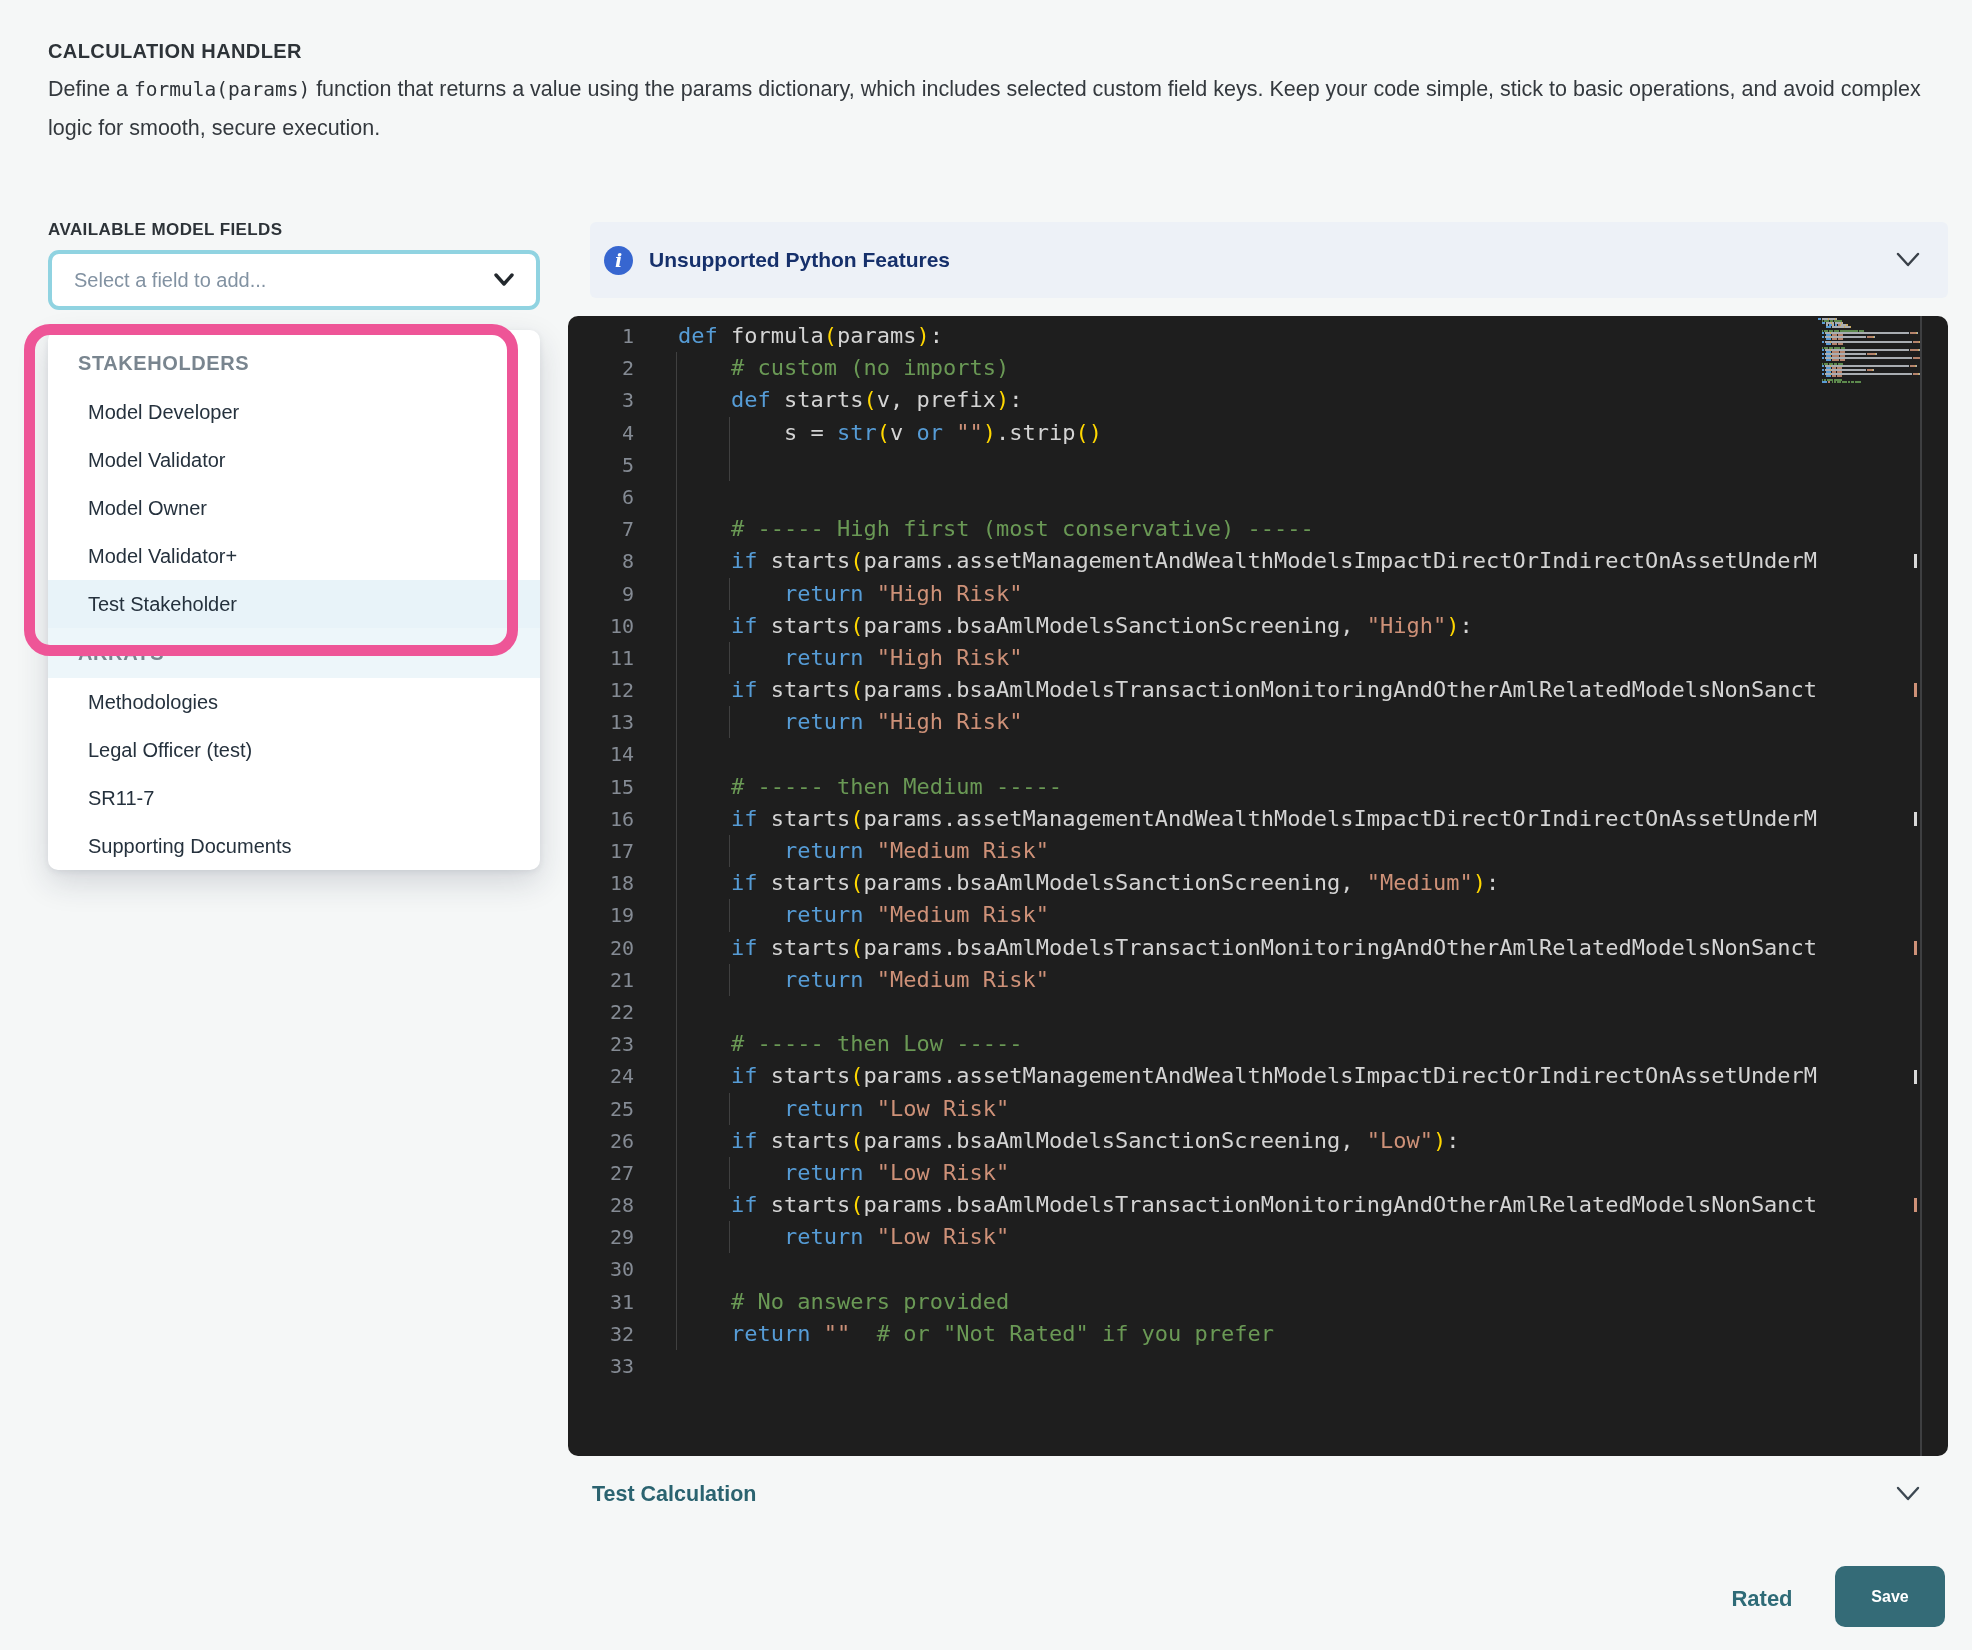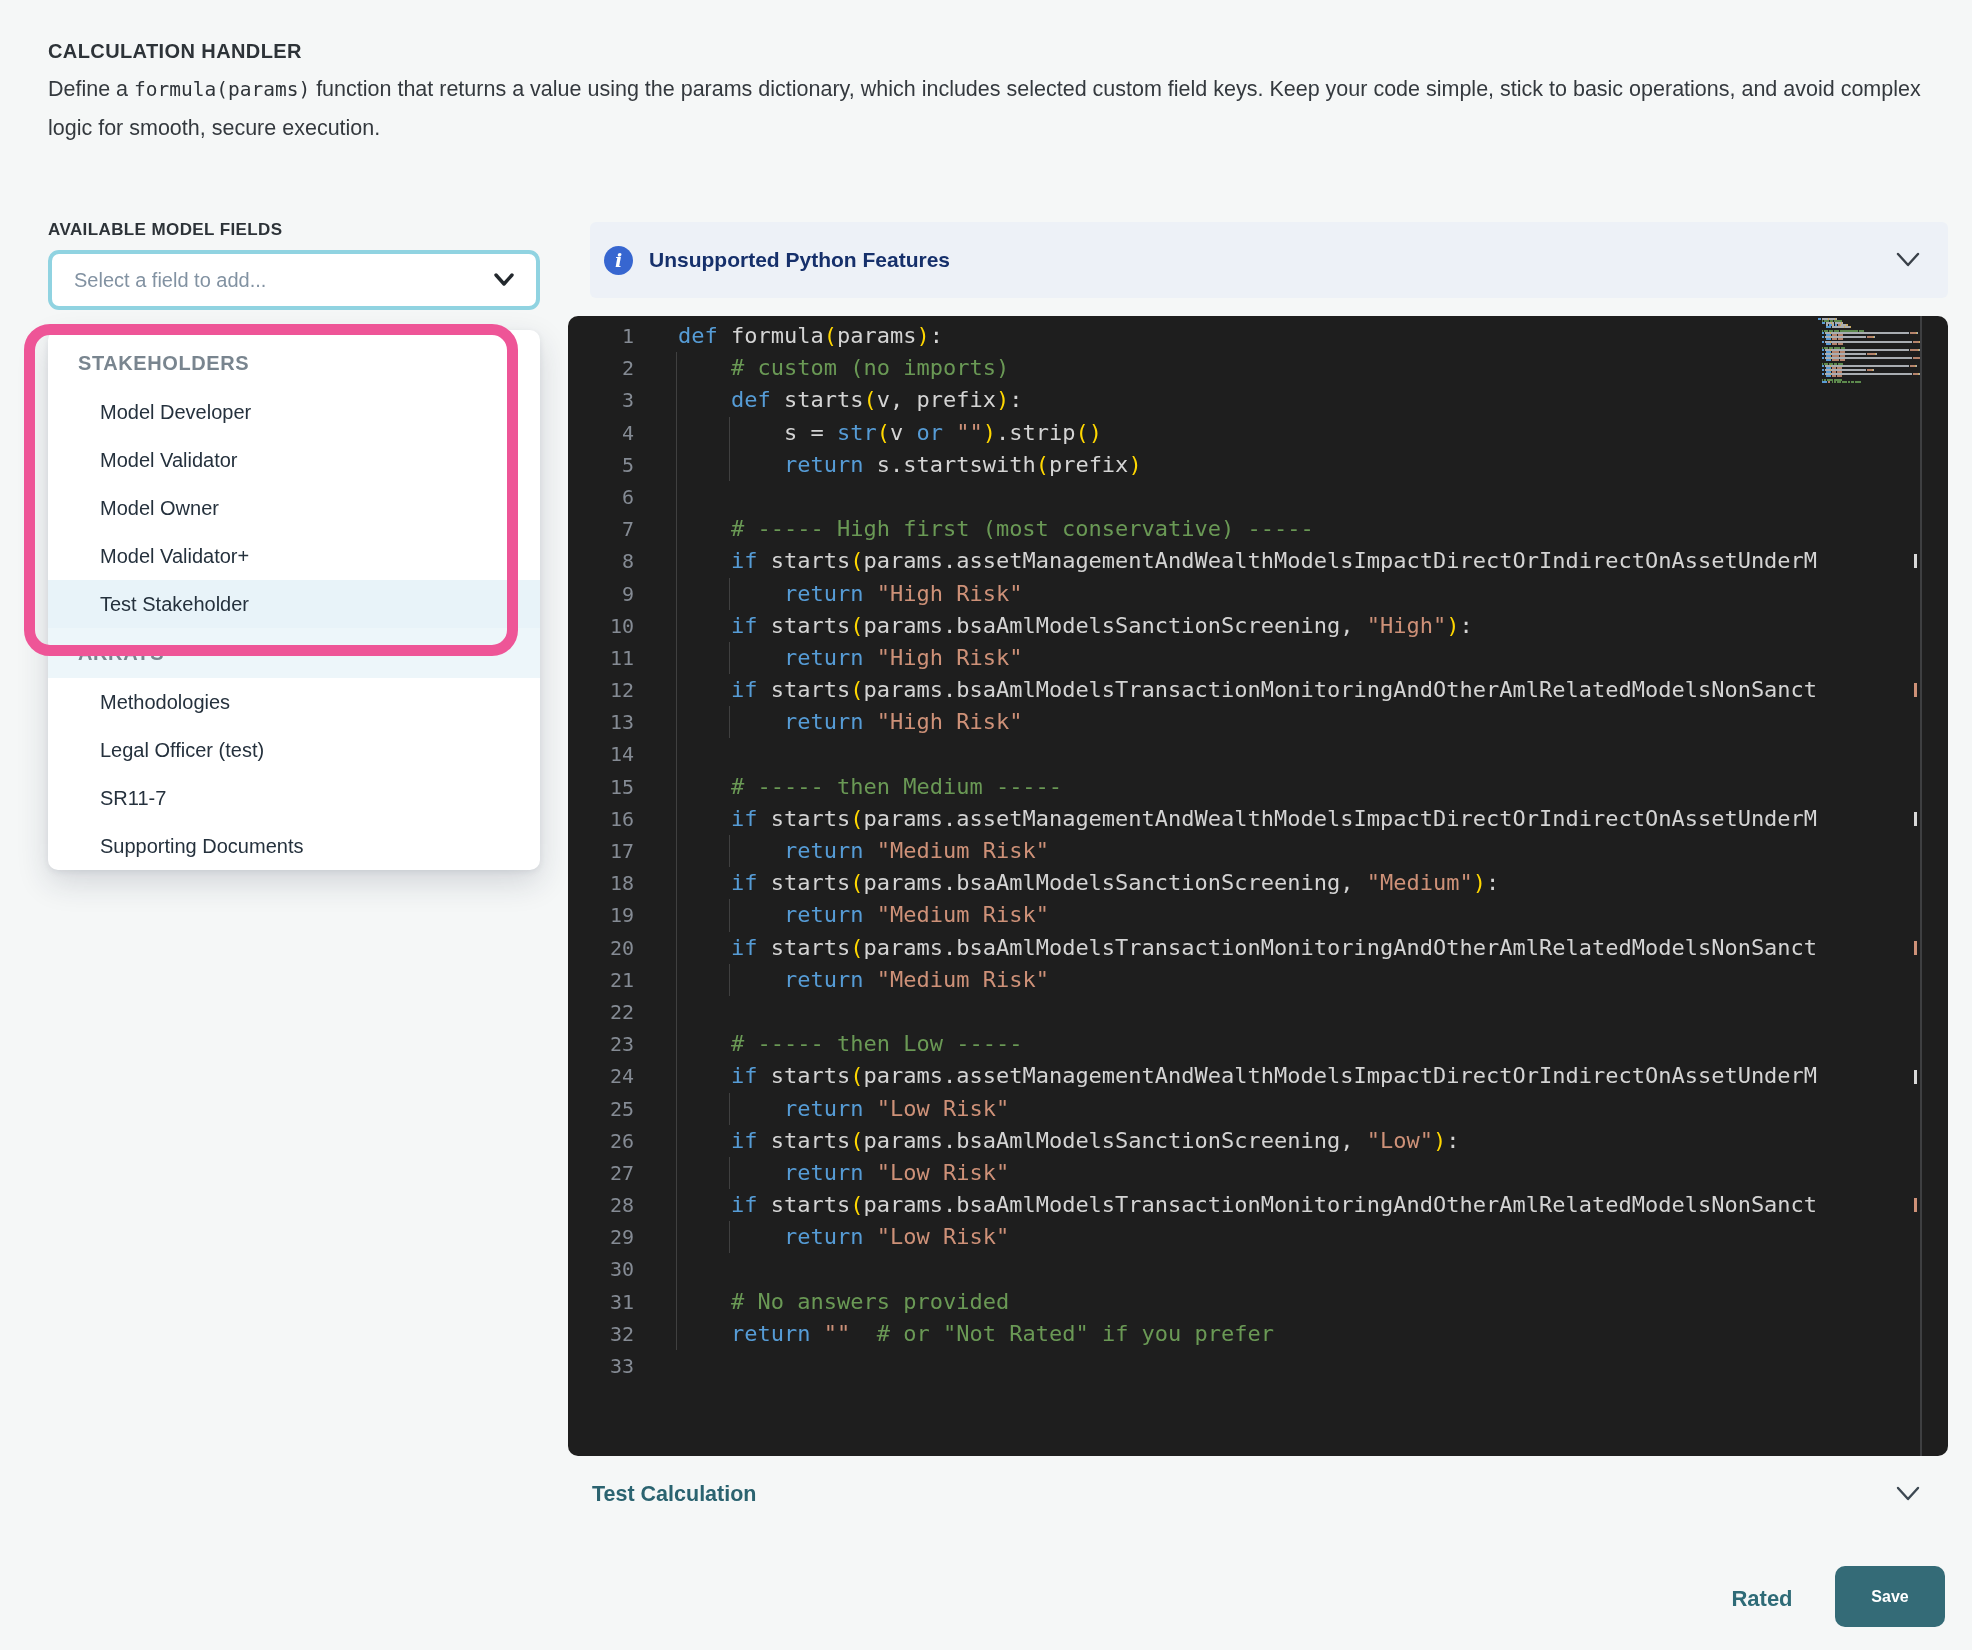--- a/index.html
+++ b/index.html
@@ -17,21 +17,21 @@
   .field-select{left:48px;top:250px;width:484px;height:52px;background:#fff;border:4px solid #90d3e1;
         border-radius:11px;display:flex;align-items:center;cursor:pointer;}
   .field-select .ph{padding-left:22px;font-size:20px;color:#8292a2;flex:1;}
   .field-select .chev{margin-right:20px;}
 
   .dropdown{left:48px;top:330px;width:492px;height:540px;background:#fff;border-radius:10px;
         box-shadow:0 12px 32px rgba(30,40,60,.16), 0 2px 6px rgba(30,40,60,.08);overflow:hidden;padding-top:8px;box-sizing:border-box;}
   .dd-group-header{height:50px;display:flex;align-items:center;padding-left:30px;
         font-size:20px;font-weight:bold;letter-spacing:.6px;color:#79858f;}
   .dd-group-header.hl{background:#edf6fa;}
-  .dd-item{height:48px;display:flex;align-items:center;padding-left:52px;font-size:20px;color:#25313d;cursor:pointer;}
+  .dd-item{height:48px;display:flex;align-items:center;padding-left:40px;font-size:20px;color:#25313d;cursor:pointer;}
   .dd-item.hl{background:#e8f3f9;}
 
   .pink-box{left:24px;top:324px;width:494px;height:332px;border:11px solid #ee5597;border-radius:26px;
         box-sizing:border-box;pointer-events:none;}
 
   
   .banner{left:590px;top:222px;width:1358px;height:76px;background:#edf1f7;border-radius:6px;
         display:flex;align-items:center;cursor:pointer;}
   .info-badge{width:29px;height:29px;border-radius:50%;background:#3766d0;color:#fff;margin-left:14px;
         display:flex;align-items:center;justify-content:center;
@@ -104,21 +104,21 @@
         <polyline points="4,2 14,13 24,2" fill="none" stroke="#3a4149" stroke-width="2.4" stroke-linecap="round" stroke-linejoin="round"></polyline>
       </svg>
   </div>
 
   <div class="abs editor">
     <div class="code" id="code">
         <div class="cl"><span class="ln">1</span><span class="lc"><span class="tk-k">def</span><span class="tk-t"> formula</span><span class="tk-p">(</span><span class="tk-t">params</span><span class="tk-p">)</span><span class="tk-t">:</span></span></div>
         <div class="cl"><span class="ln">2</span><span class="lc"><span class="tk-c">    # custom (no imports)</span></span><div class="guide" style="left: 108px;"></div></div>
         <div class="cl"><span class="ln">3</span><span class="lc"><span class="tk-t">    </span><span class="tk-k">def</span><span class="tk-t"> starts</span><span class="tk-p">(</span><span class="tk-t">v, prefix</span><span class="tk-p">)</span><span class="tk-t">:</span></span><div class="guide" style="left: 108px;"></div></div>
         <div class="cl"><span class="ln">4</span><span class="lc"><span class="tk-t">        s = </span><span class="tk-k">str</span><span class="tk-p">(</span><span class="tk-t">v </span><span class="tk-k">or</span><span class="tk-t"> </span><span class="tk-s">""</span><span class="tk-p">)</span><span class="tk-t">.strip</span><span class="tk-p">()</span></span><div class="guide" style="left: 108px;"></div><div class="guide" style="left: 160.976px;"></div></div>
-        <div class="cl"><span class="ln">5</span><span class="lc"><span class="tk-t">        </span><span class="tk-k">return</span><span class="tk-t"> s.startswith</span><span class="tk-p">(</span><span class="tk-t">prefix</span><span class="tk-p">)</span></span><div class="guide" style="left: 108px;"></div><div class="guide" style="left: 160.976px;"></div></div>
+        <div class="cl"><span class="ln">5</span><div class="guide" style="left: 108px;"></div><div class="guide" style="left: 160.976px;"></div></div>
         <div class="cl"><span class="ln">6</span><span class="lc"></span><div class="guide" style="left: 108px;"></div></div>
         <div class="cl"><span class="ln">7</span><span class="lc"><span class="tk-c">    # ----- High first (most conservative) -----</span></span><div class="guide" style="left: 108px;"></div></div>
         <div class="cl"><span class="ln">8</span><span class="lc"><span class="tk-t">    </span><span class="tk-k">if</span><span class="tk-t"> starts</span><span class="tk-p">(</span><span class="tk-t">params.assetManagementAndWealthModelsImpactDirectOrIndirectOnAssetUnderManagement, </span></span><div class="guide" style="left: 108px;"></div></div>
         <div class="cl"><span class="ln">9</span><span class="lc"><span class="tk-t">        </span><span class="tk-k">return</span><span class="tk-t"> </span><span class="tk-s">"High Risk"</span></span><div class="guide" style="left: 108px;"></div><div class="guide" style="left: 160.976px;"></div></div>
         <div class="cl"><span class="ln">10</span><span class="lc"><span class="tk-t">    </span><span class="tk-k">if</span><span class="tk-t"> starts</span><span class="tk-p">(</span><span class="tk-t">params.bsaAmlModelsSanctionScreening, </span><span class="tk-s">"High"</span><span class="tk-p">)</span><span class="tk-t">:</span></span><div class="guide" style="left: 108px;"></div></div>
         <div class="cl"><span class="ln">11</span><span class="lc"><span class="tk-t">        </span><span class="tk-k">return</span><span class="tk-t"> </span><span class="tk-s">"High Risk"</span></span><div class="guide" style="left: 108px;"></div><div class="guide" style="left: 160.976px;"></div></div>
         <div class="cl"><span class="ln">12</span><span class="lc"><span class="tk-t">    </span><span class="tk-k">if</span><span class="tk-t"> starts</span><span class="tk-p">(</span><span class="tk-t">params.bsaAmlModelsTransactionMonitoringAndOtherAmlRelatedModelsNonSanctionScreening, </span></span><div class="guide" style="left: 108px;"></div></div>
         <div class="cl"><span class="ln">13</span><span class="lc"><span class="tk-t">        </span><span class="tk-k">return</span><span class="tk-t"> </span><span class="tk-s">"High Risk"</span></span><div class="guide" style="left: 108px;"></div><div class="guide" style="left: 160.976px;"></div></div>
         <div class="cl"><span class="ln">14</span><span class="lc"></span><div class="guide" style="left: 108px;"></div></div>
         <div class="cl"><span class="ln">15</span><span class="lc"><span class="tk-c">    # ----- then Medium -----</span></span><div class="guide" style="left: 108px;"></div></div>

